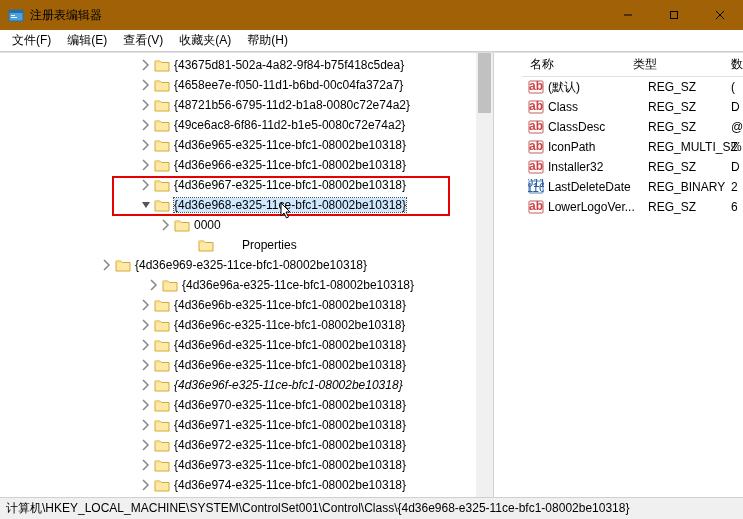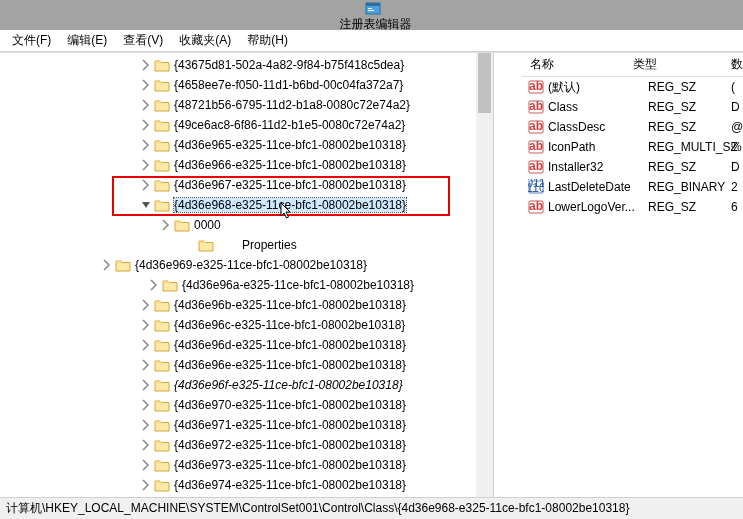--- a/index.html
+++ b/index.html
@@ -1,17 +1,17 @@
 <!DOCTYPE html>
 <html><head>
 <meta charset="utf-8">
 <style>
 * { margin: 0; padding: 0; box-sizing: border-box; font-family: "Microsoft YaHei", "Segoe UI", Tahoma, sans-serif; font-size: 12px; }
 body { width: 743px; height: 519px; background: #fff; display: flex; flex-direction: column; overflow: hidden; }
-.titlebar { height: 30px; display: flex; align-items: center; padding-left: 8px; background: #a3a3a3; flex-direction: column; }
+.titlebar { height: 30px; display: flex; align-items: center; padding-left: 8px; background: #a16207; }
 .titlebar .app-icon { width: 16px; height: 16px; margin-right: 6px; }
 .titlebar .title { flex: 1; font-size: 12px; color: #000; }
 .win-controls { display: flex; height: 100%; }
 .win-btn { width: 46px; display: flex; align-items: center; justify-content: center; color: #000; }
 .menubar { height: 22px; display: flex; align-items: center; padding: 0 4px; border-bottom: 1px solid #d0d0d0; background: #fff; }
 .menu-item { padding: 2px 8px; color: #000; }
 .content { flex: 1; display: flex; overflow: hidden; border-top: 1px solid #e0e0e0; }
 .left-pane { width: 494px; overflow: hidden; position: relative; border-right: 1px solid #d0d0d0; }
 .scrollbar-v { position: absolute; right: 0; top: 0; bottom: 0; width: 17px; background: #f0f0f0; }
 .scroll-thumb { position: absolute; left: 2px; right: 2px; top: 0; height: 60px; background: #c1c1c1; }

